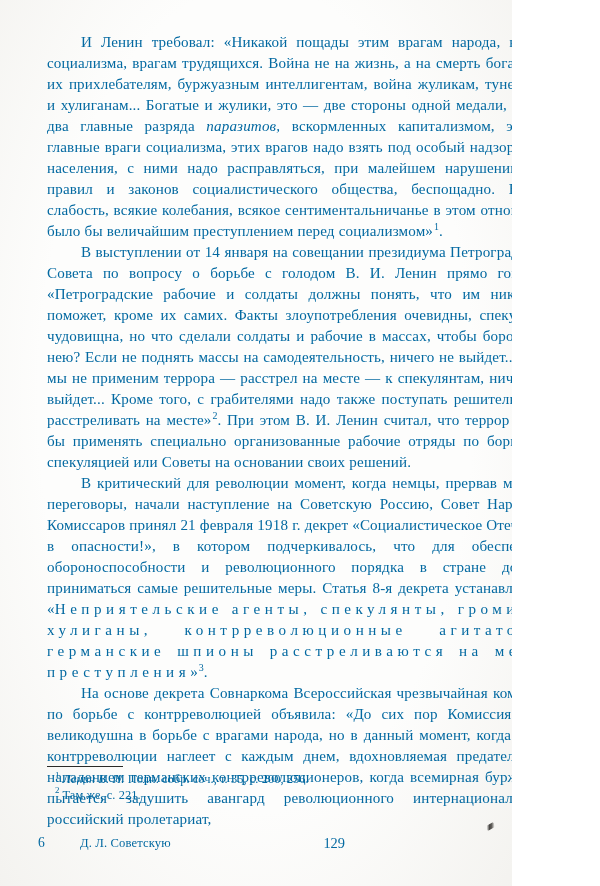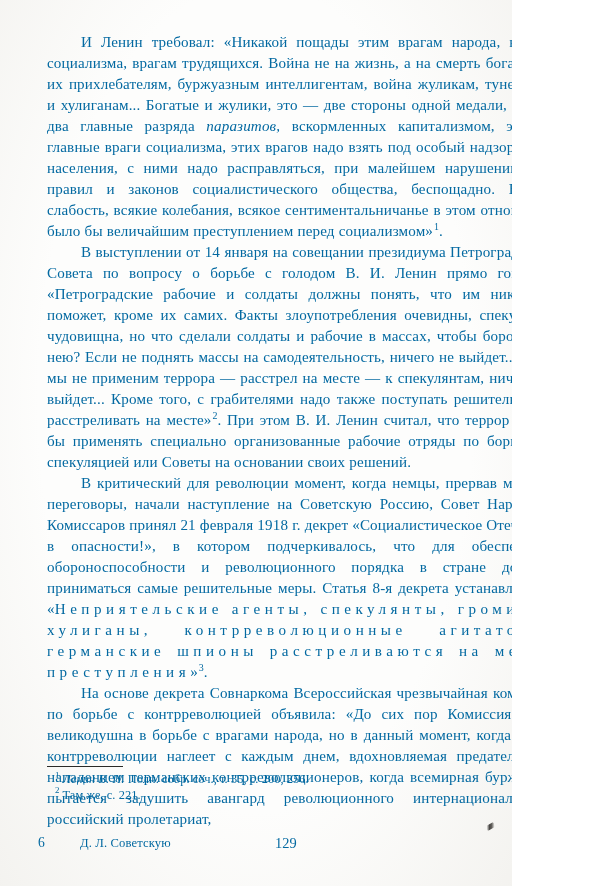--- a/index.html
+++ b/index.html
@@ -126,21 +126,21 @@
     font-size: 12.6px;
     line-height: 18px;
     letter-spacing: 0.01em;
   }
 
   .folio {
     position: absolute;
     left: 237px;
     top: 0;
     width: 70px;
-    text-align: left;
+    text-align: right;
     font-size: 14.4px;
     line-height: 18px;
   }
 
   
   .smudge {
     position: absolute;
     left: 486px;
     top: 824px;
     width: 9px;

